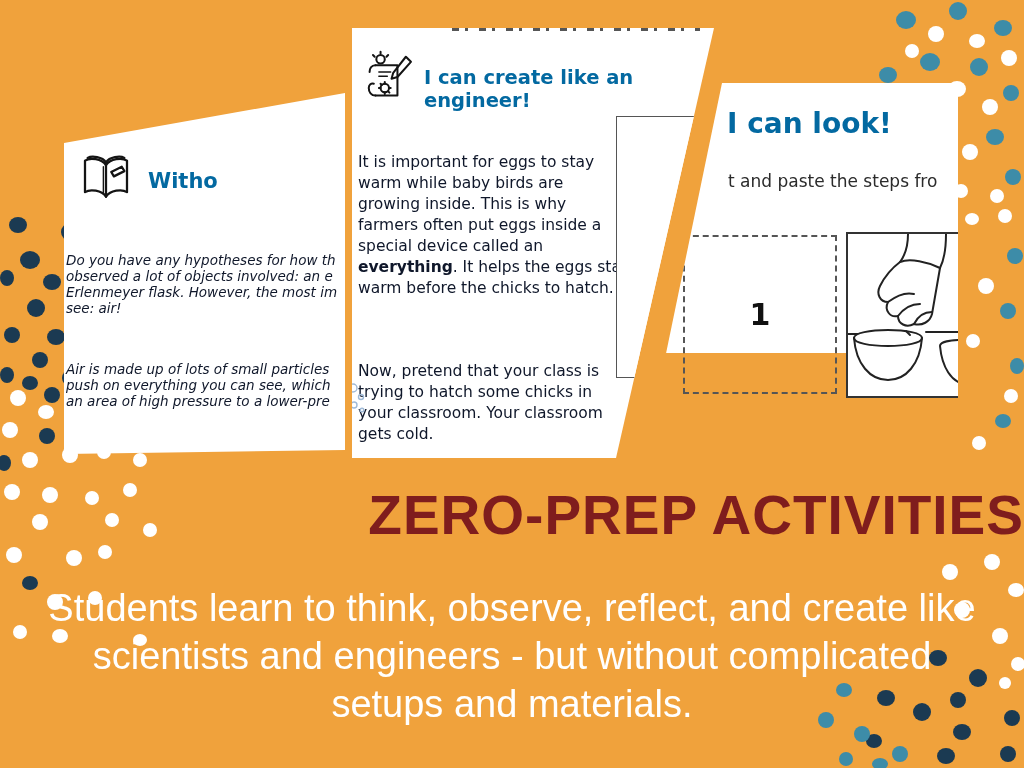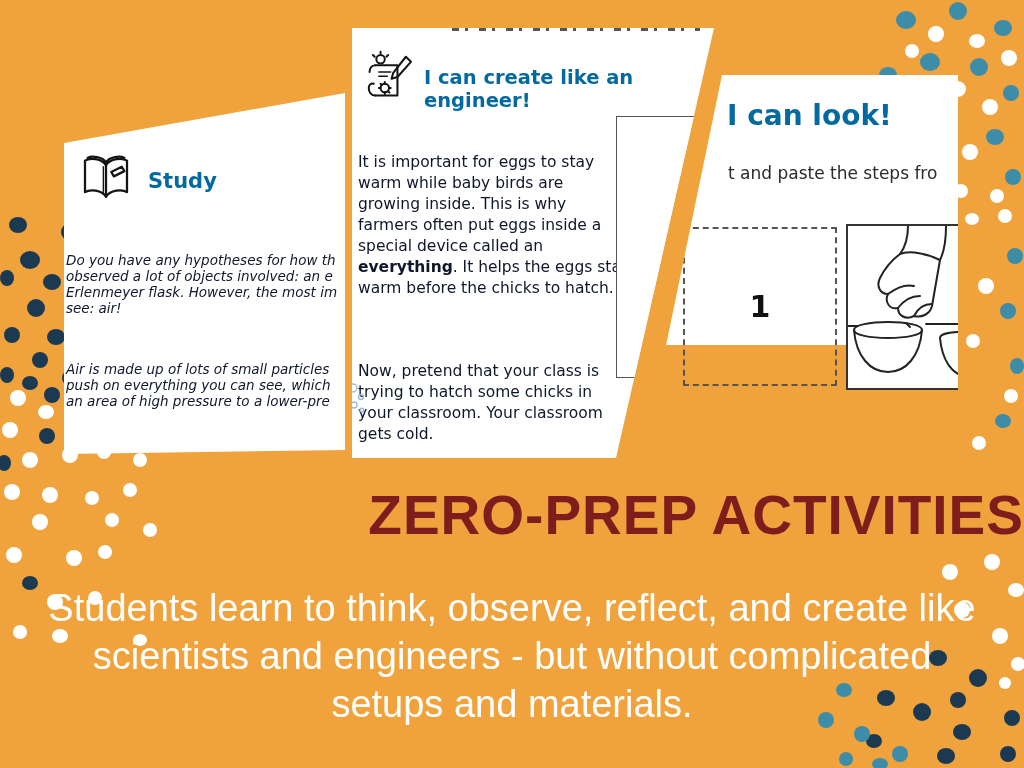--- a/index.html
+++ b/index.html
@@ -20,21 +20,21 @@
             clip-path:polygon(0 0,362px 0,264px 430px,0 430px);}
   .page-mid .ws-body{font-size:15.5px;line-height:21px;}
   .page-mid p{margin:0 0 20px 0;}
   .crop-frag{left:100px;top:0;width:248px;height:3px;opacity:.8;
      background:repeating-linear-gradient(90deg,#2b2b2b 0 7px,transparent 7px 13px,#2b2b2b 13px 16px,transparent 16px 27px);}
   .bullets{margin:0;}
   .bullet{position:relative;padding-left:24px;}
   .bullet::before{content:"\2022";position:absolute;left:6px;top:0;color:#3b3b3b;}
   .draw-box{left:264px;top:88px;width:130px;height:260px;border:1.5px solid #555;background:#fff;}
   
-  .page-right{left:645px;top:75px;width:313px;height:270px;
+  .page-right{left:645px;top:83px;width:313px;height:270px;
               clip-path:polygon(77px 0,313px 0,313px 372px,0 372px);}
   .dashed-box{left:38px;top:152px;width:150px;height:155px;border:2px dashed #555;
               display:flex;align-items:center;justify-content:center;}
   .step-num{font-size:30px;font-weight:bold;color:#111;font-family:"DejaVu Sans",sans-serif;}
   .img-box{left:201px;top:149px;width:120px;height:162px;border:2px solid #333;background:#fff;overflow:hidden;}
   
   .banner-title{left:0;top:483px;width:1024px;text-align:right;color:#7f1d1d;z-index:3;
      font-family:"Liberation Sans",sans-serif;font-weight:bold;font-size:55px;letter-spacing:1px;}
   .banner-sub{left:0;top:584px;width:1024px;text-align:center;color:#fff;z-index:3;
      font-family:"Liberation Sans",sans-serif;font-weight:400;font-size:38px;line-height:48px;white-space:pre-line;}
@@ -164,21 +164,21 @@
   <div class="page page-left">
     <svg class="icon abs" style="left:14px;top:58px" width="56" height="56" viewBox="0 0 64 64" fill="none" stroke="#141414" stroke-width="2.6" stroke-linecap="round" stroke-linejoin="round">
       <path d="M32 16 V52"></path>
       <path d="M32 16 C27 9 14 7 8 11 V47 C14 43 27 45 32 52"></path>
       <path d="M32 16 C37 9 50 7 56 11 V47 C50 43 37 45 32 52"></path>
       <path d="M32 13 C28 7 16 5 11 8"></path>
       <path d="M32 13 C36 7 48 5 53 8"></path>
       <path d="M38 24 L50 18 L53 23 L41 29 Z"></path>
       <path d="M29 18 V48" stroke-width="1.6"></path>
     </svg>
-    <div class="ws-title abs" style="left:84px;top:76px;font-size:21px">Study</div>
+    <div class="ws-title abs" style="left:84px;top:76px;font-size:21px">Witho</div>
     <div class="ws-body abs" style="left:2px;top:127px;width:340px">
       <p style="white-space: pre;">Do you have any hypotheses for how th
 observed a lot of objects involved: an e
 Erlenmeyer flask. However, the most im
 see: air!</p>
       <p style="white-space: pre;">Air is made up of lots of small particles
 push on everything you can see, which
 an area of high pressure to a lower-pre</p>
       <p style="white-space: pre;">The burning paper heated the air insid
 <b>molecules</b>  to gain <b>energy</b> and spread

